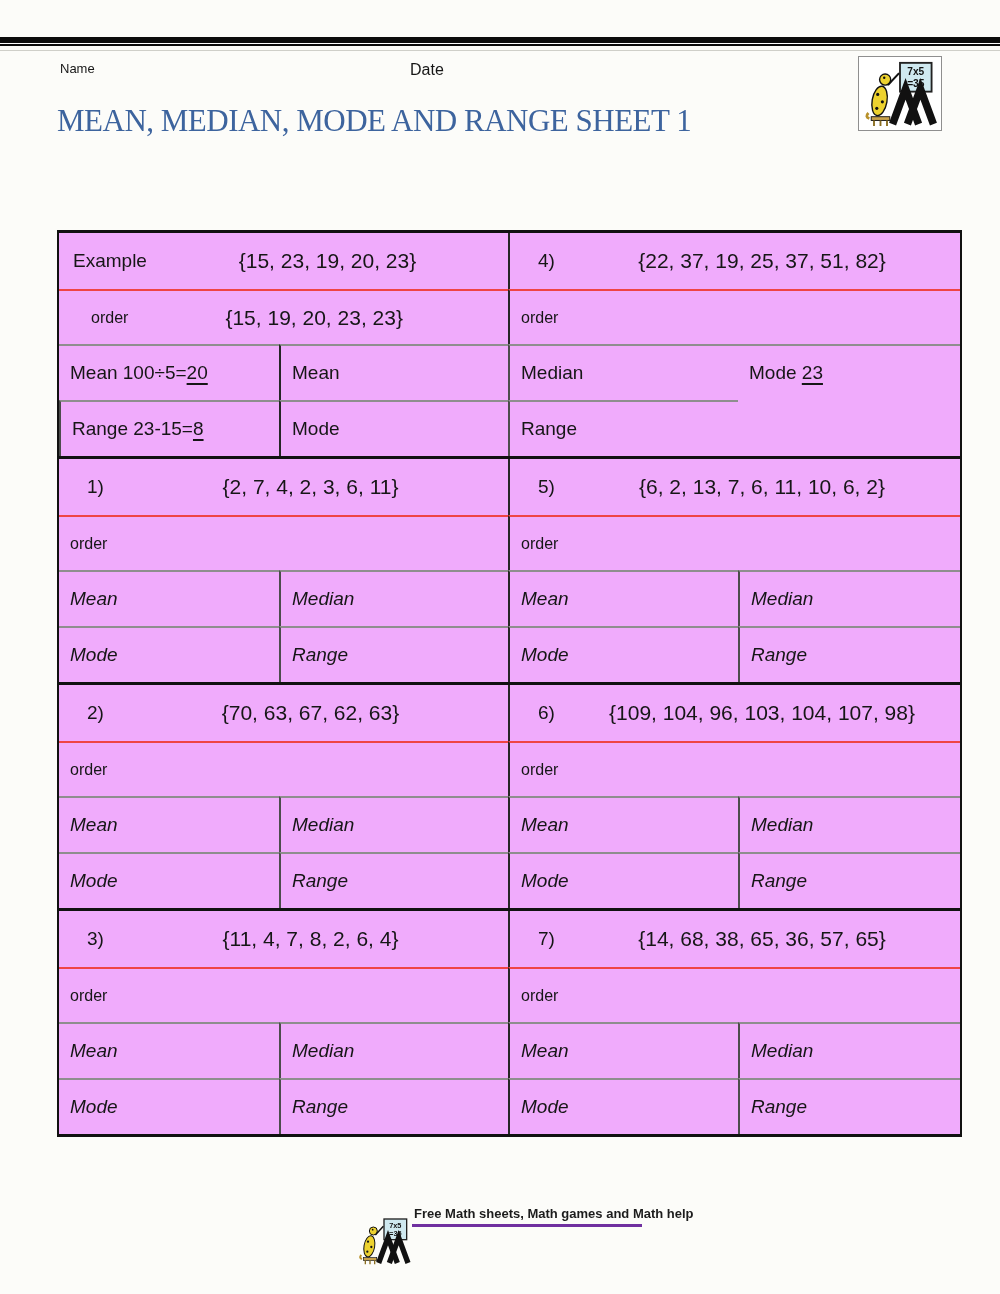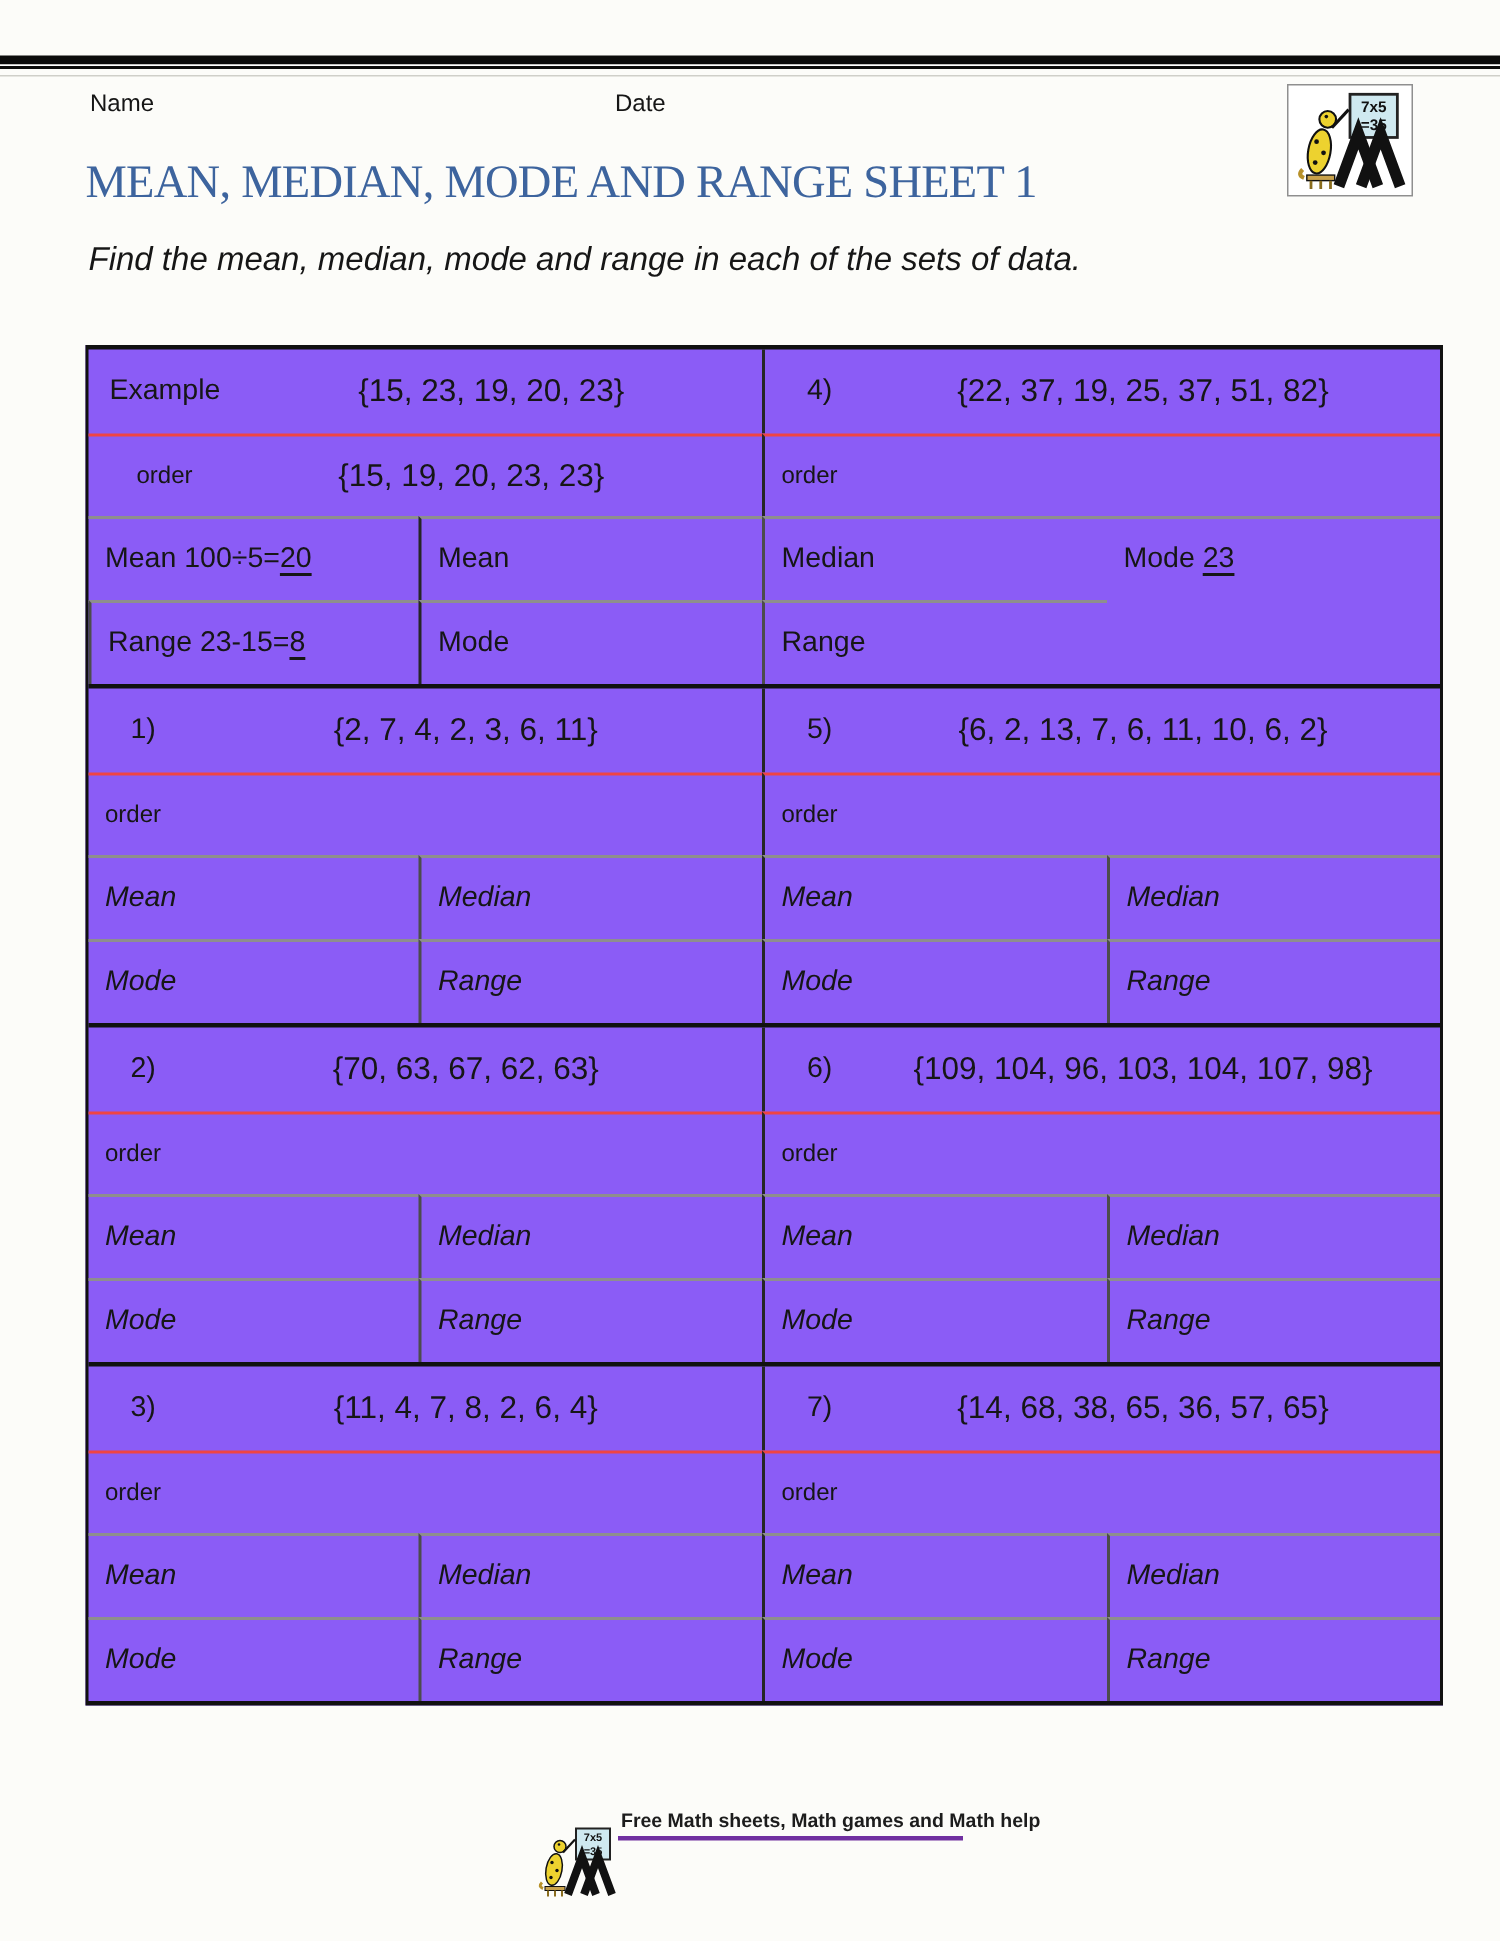--- a/index.html
+++ b/index.html
@@ -12,21 +12,21 @@
   }
 
   
   .top-rule { position:absolute; left:0; top:37px; width:1000px; }
   .tr-a { height:6px; background:#0c0c0c; }
   .tr-b { height:1px; background:#ffffff; }
   .tr-c { height:2px; background:#0c0c0c; }
   .tr-d { height:4px; }
   .tr-e { height:1px; background:#cfcfc9; }
 
-  .name-label { position:absolute; left:60px; top:61px; font-size:16px; }
+  .name-label { position:absolute; left:60px; top:61px; font-size:13px; }
   .date-label { position:absolute; left:410px; top:61px; font-size:16px; }
 
   .logo-box {
     position:absolute; left:858px; top:56px; width:84px; height:75px;
     border:1px solid #8f8f8f; background:#ffffff; padding:2px;
   }
   .logo-box svg { width:100%; height:100%; }
 
   .page-title {
     position:absolute; left:57px; top:103px;
@@ -35,21 +35,21 @@
     color:#3d649e; white-space:nowrap;
   }
 
   .instructions { position:absolute; left:59px; top:158px; font-size:22px; font-style:italic; }
   .instructions .line { height:38px; line-height:30px; white-space:nowrap; }
 
   
   .ws-table {
     position:absolute; left:57px; top:230px; width:905px;
     border:2px solid #111; border-top:3px solid #111; border-bottom:3px solid #111;
-    background:#8b5cf6;
+    background:#f0abfc;
   }
   .block {
     display:grid;
     grid-template-columns:220px 229px 230px 222px;
     grid-template-rows:56px 55px 56px 56px;
   }
   .block + .block { border-top:3px solid #111; }
 
   .cell { display:flex; align-items:center; overflow:hidden; }
   .span2 { grid-column:span 2; }
@@ -115,21 +115,20 @@
     <circle cx="18" cy="38" r="1.7" fill="#111"></circle>
     <circle cx="23" cy="46" r="1.7" fill="#111"></circle>
     <circle cx="17" cy="53" r="1.7" fill="#111"></circle>
     <circle cx="25" cy="20" r="1.3" fill="#111"></circle>
   </svg>
 </div>
 
 <div class="page-title">MEAN, MEDIAN, MODE AND RANGE SHEET 1</div>
 
 <div class="instructions">
-  <div class="line">Find the mean, median, mode and range in each of the sets of data.</div>
 </div>
 
 <div class="ws-table">
 
   <div class="block">
     <div class="cell span2">
       <span class="set-label example">Example</span>
       <span class="set-text">{15, 23, 19, 20, 23}</span>
     </div>
     <div class="cell span2 vmid">

